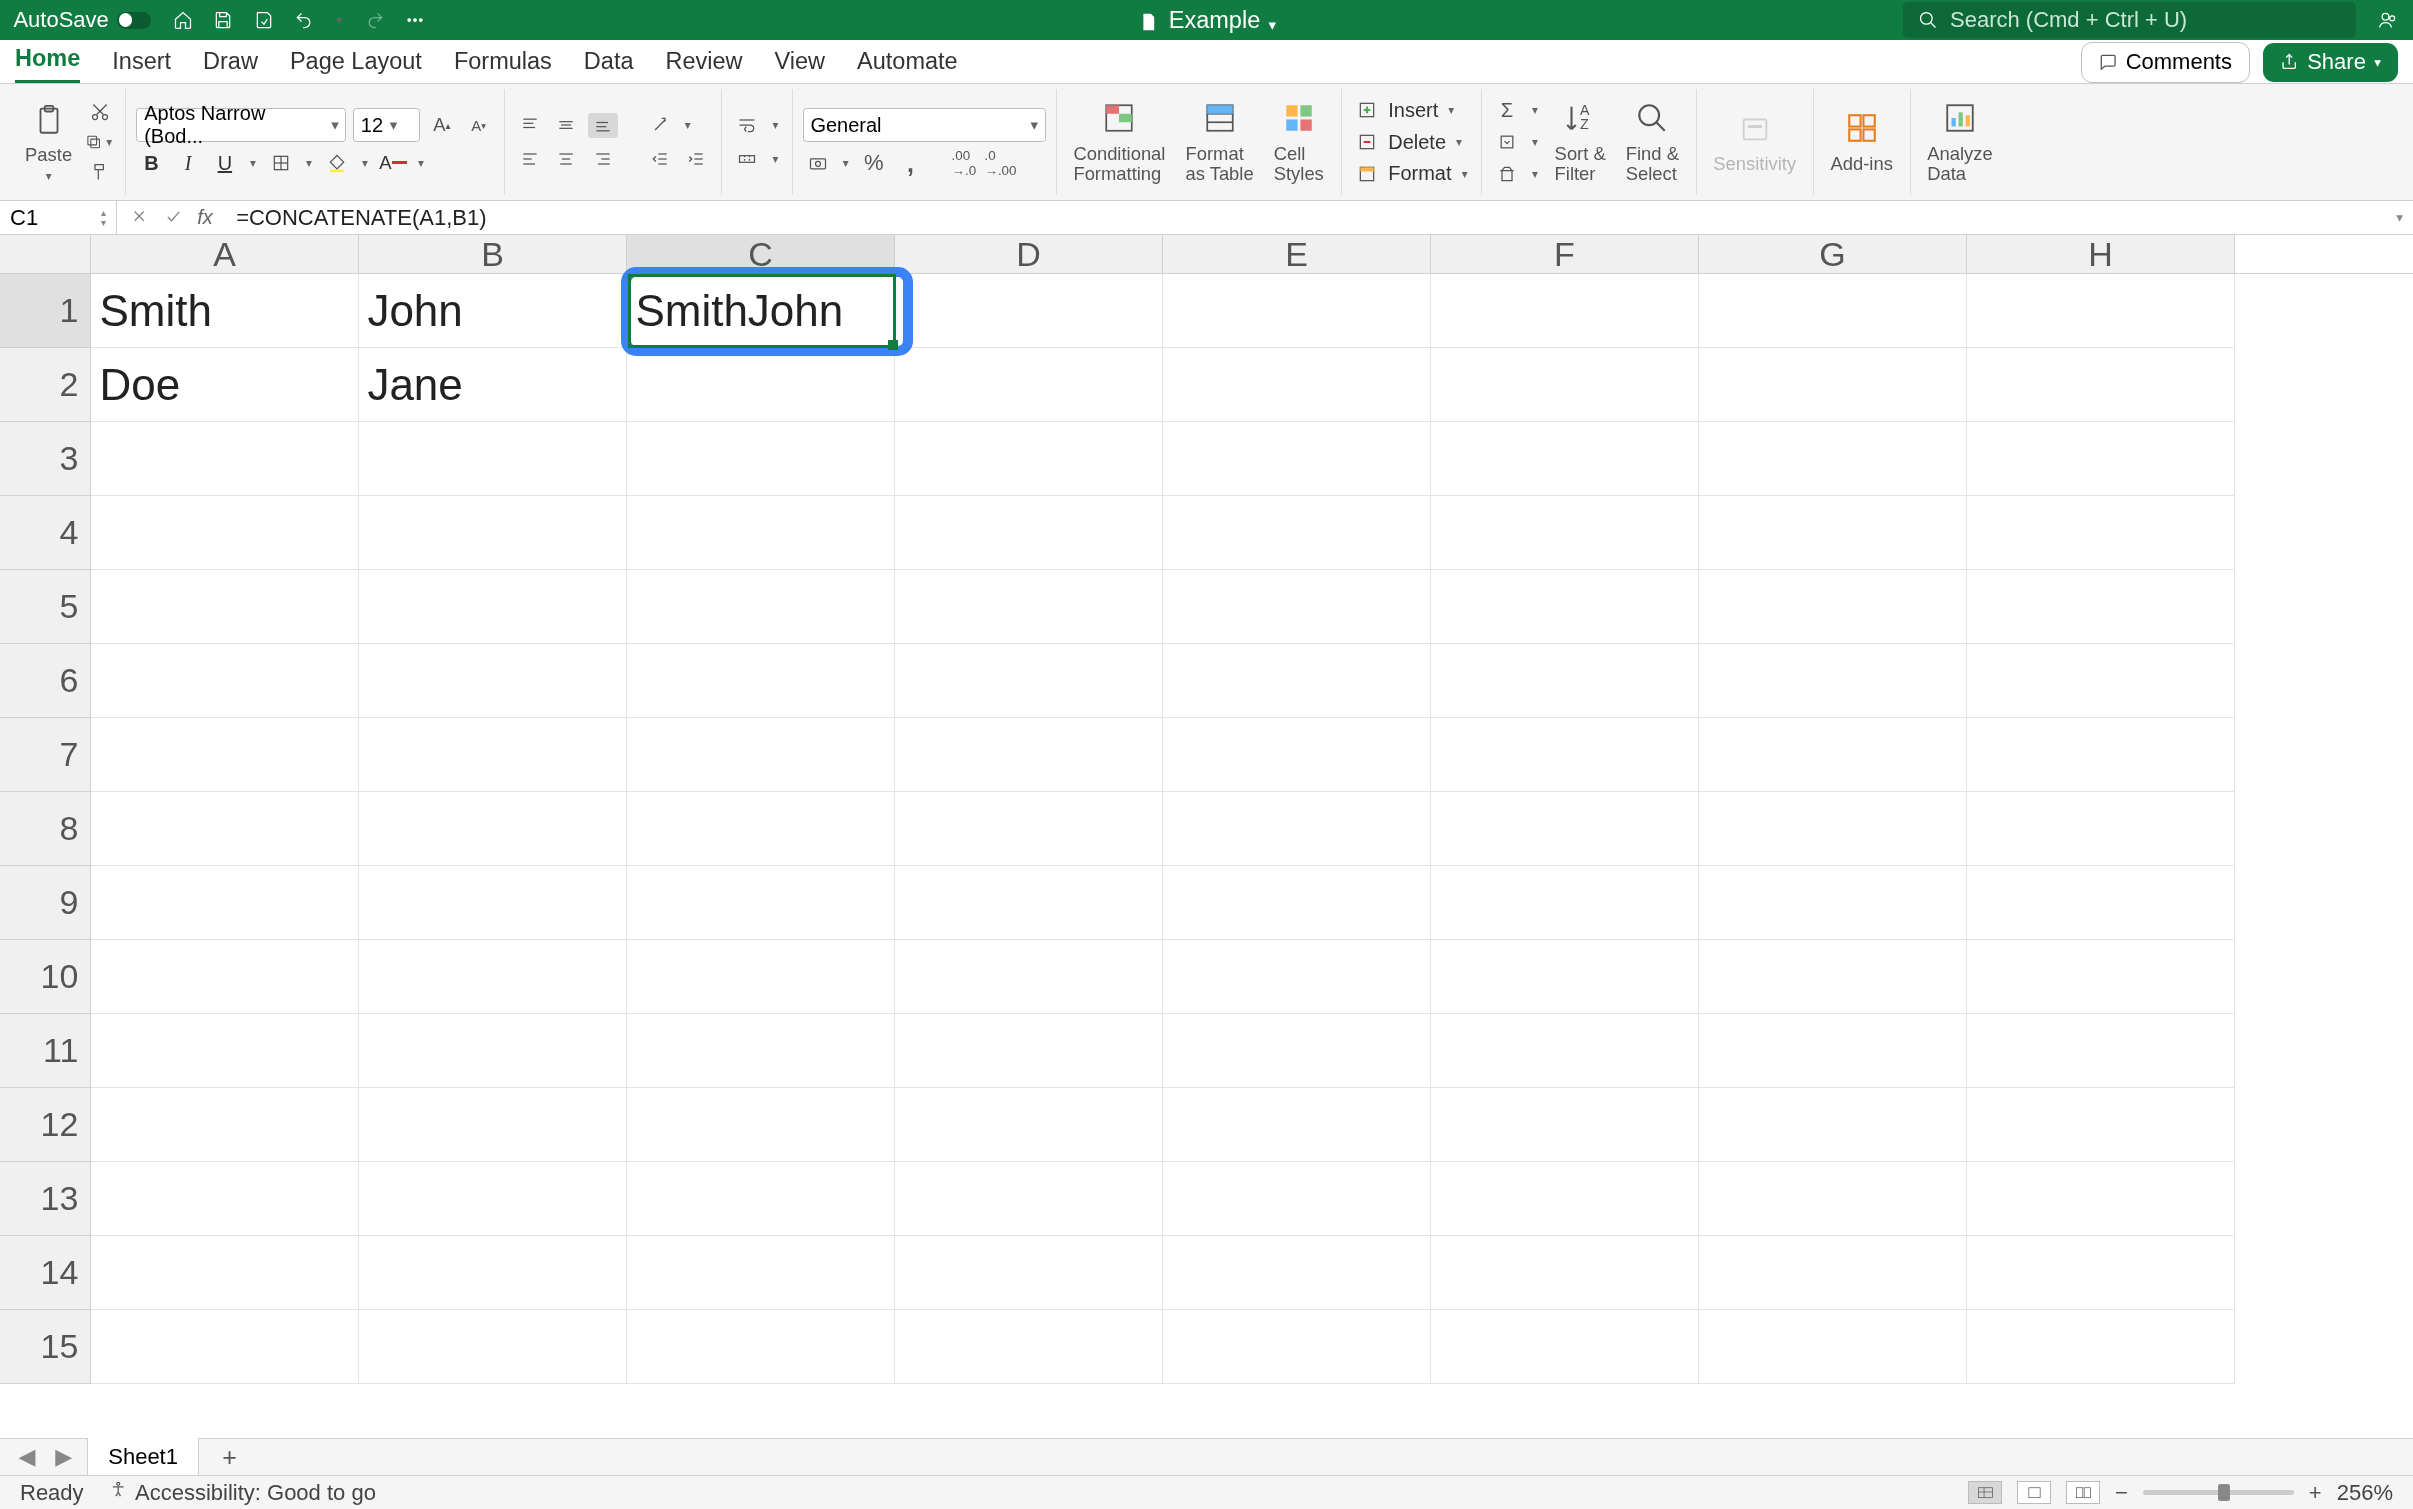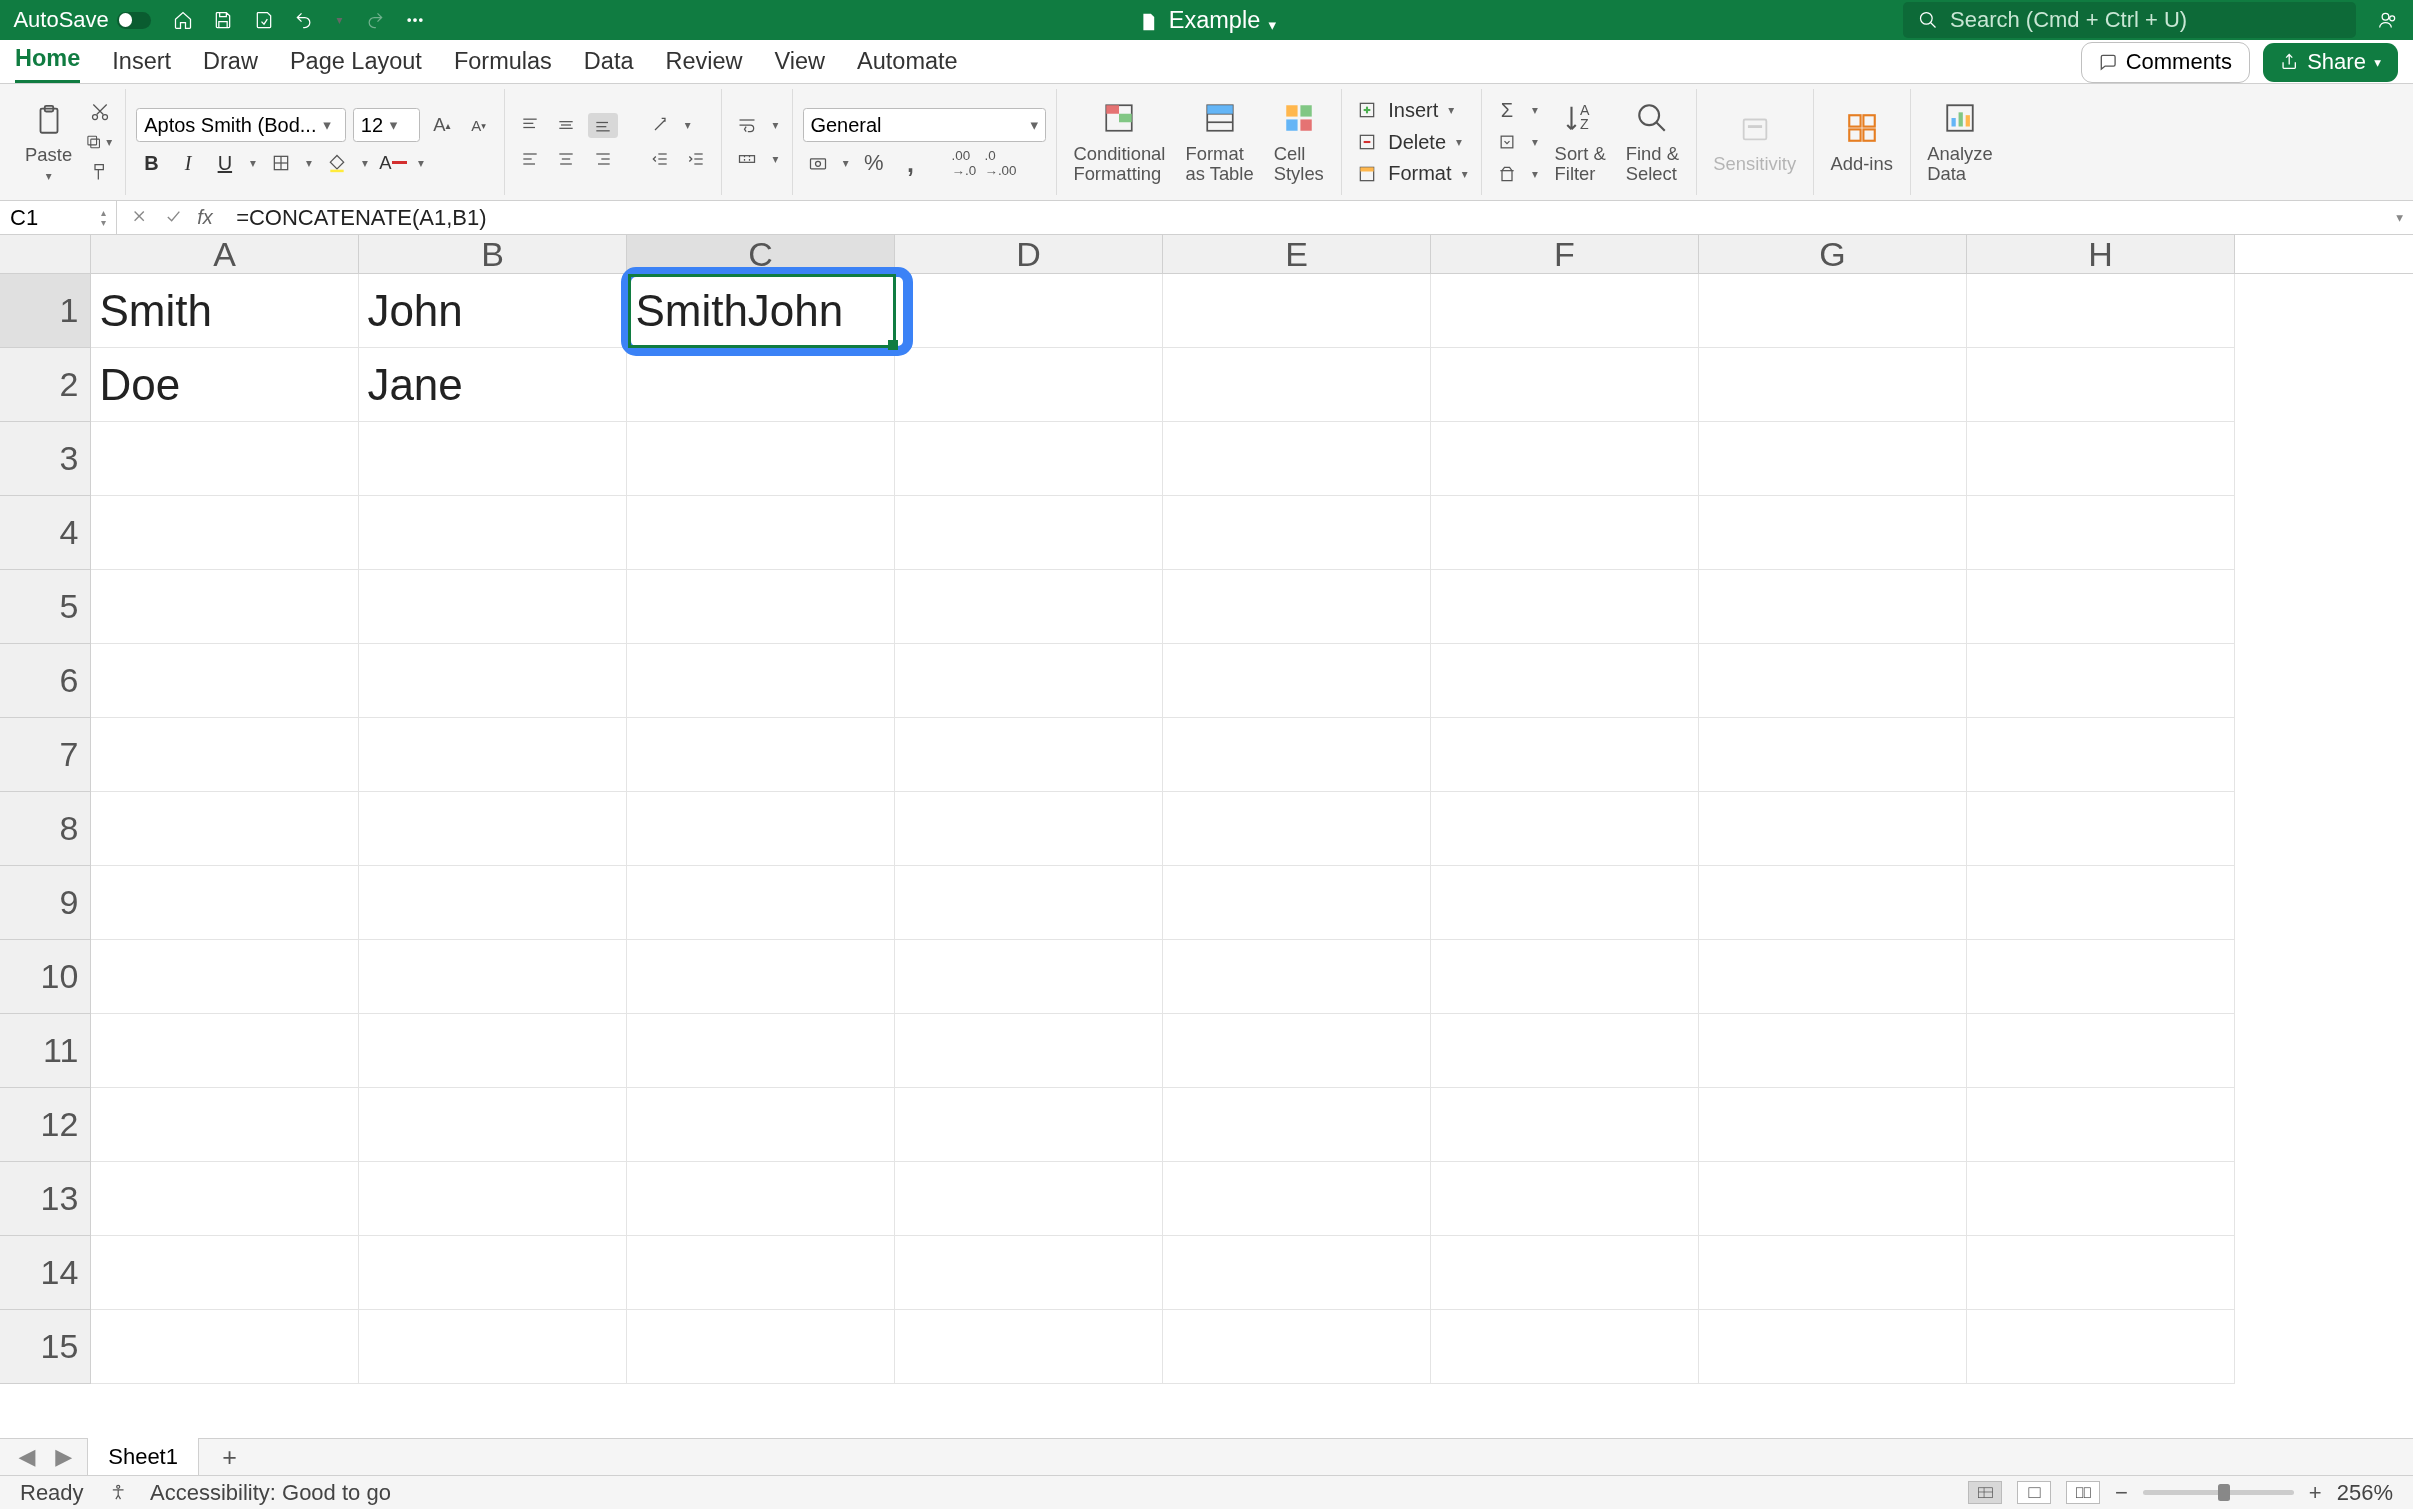--- a/index.html
+++ b/index.html
@@ -226,21 +226,21 @@
             </svg>
           </span>
       </div>
     </div>
   </div>
 
   <div class="group">
     <div class="stack" style="gap:8.4px">
       <div class="group-row">
         <div class="combo font-combo">
-            <span>Aptos Smith (Bod...</span>
+            <span>Aptos Narrow (Bod...</span>
             <span class="chev">▾</span>
           </div>
         <div class="combo size-combo">
             <span>12</span>
             <span class="chev">▾</span>
           </div>
         <span class="small-btn" style="font-size:18.4px;color:#555">A<sup style="font-size:10px">▴</sup></span>
         <span class="small-btn" style="font-size:15px;color:#555">A<sup style="font-size:9.2px">▾</sup></span>
       </div>
       <div class="group-row">
@@ -769,21 +769,21 @@
 
 <div class="sheet-tabs">
   <span class="nav">◀</span>
   <span class="nav">▶</span>
   <div class="sheet-tab active">Sheet1</div>
   <span class="add-sheet">+</span>
 </div>
 
 <div class="status-bar">
   <span>Ready</span>
-  <span style="display:flex;align-items:center;gap:23px">
+  <span style="display:flex;align-items:flex-start;gap:8px">
     <svg width="18.4" height="18.4" viewBox="0 0 24 24" fill="none" stroke="#555" stroke-width="1.6">
         <circle cx="12" cy="5" r="2"></circle>
         <path d="M5 9h14 M12 9v7 M9 21l3-5 3 5"></path>
       </svg>
     <span>Accessibility: Good to go</span>
   </span>
   <div class="right">
     <span class="view-btn active">
         <svg width="17" height="13.4" viewBox="0 0 24 18" fill="none" stroke="#555">
           <rect x="2" y="2" width="20" height="14"></rect>

